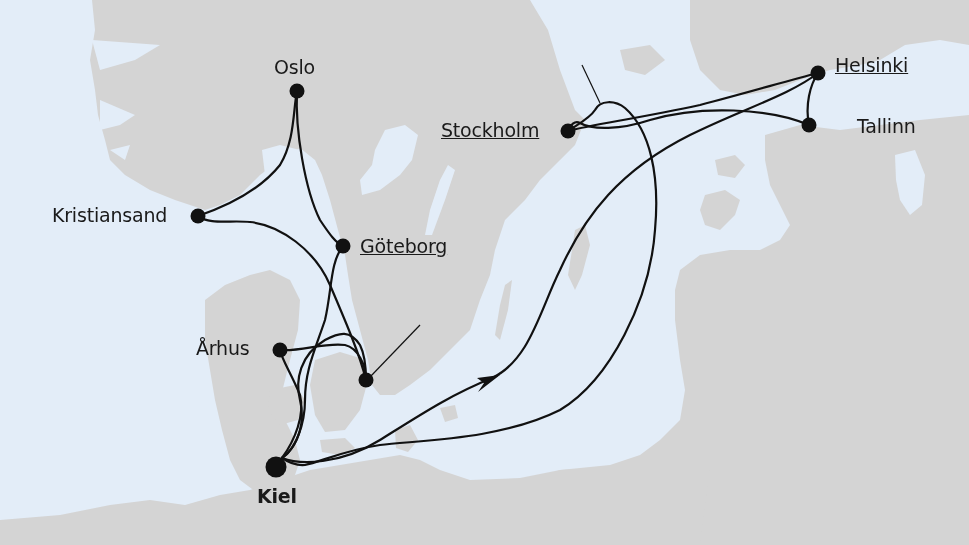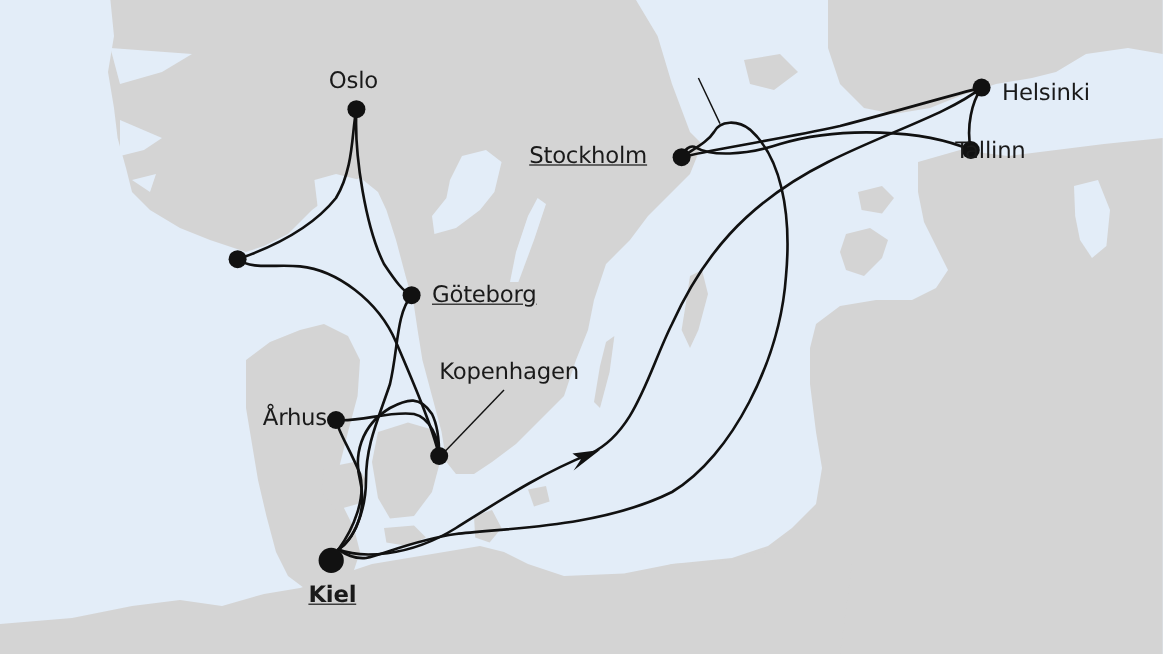--- a/index.html
+++ b/index.html
@@ -1,20 +1,20 @@
 <!DOCTYPE html>
 <html><head>
 <meta charset="utf-8">
 <style>
   html, body { margin:0; padding:0; }
   body { width:969px; height:545px; overflow:hidden; background:#e3edf8; font-family:"DejaVu Sans", sans-serif; }
   #map { position:relative; width:771px; height:545px; }
   svg { position:absolute; left:0; top:0; }
   .label { position:absolute; font-size:19px; color:#1a1a1a; white-space:nowrap; line-height:1; letter-spacing:-0.2px; }
-  .label.bold { font-weight:bold;text-decoration:underline; }
+  .label.bold { font-weight:bold; }
 </style>
 </head>
 <body>
 
 <div id="map">
   <svg width="969" height="545" viewBox="0 0 969 545">
 
     <rect x="0" y="0" width="969" height="545" fill="#e3edf8"></rect>
 
     <path fill="#d4d4d4" d="M92,0 L480,0 L530,0 L548,30 L560,70 L575,110 L585,120 L575,145 L560,160 L540,180 L525,200 L505,220 L495,250 L490,275 L480,300 L470,330 L450,350 L430,370 L410,385 L395,395 L380,395 L372,385 L368,360 L360,330 L352,300 L348,275 L345,255 L338,230 L330,200 L322,175 L315,160 L300,148 L280,160 L260,175 L240,195 L220,205 L205,210 L175,200 L150,190 L125,175 L110,160 L105,140 L98,115 L95,90 L90,60 L95,30 Z"></path>
@@ -86,20 +86,20 @@
       <circle cx="343" cy="246" r="7.5"></circle>
       <circle cx="280" cy="350" r="7.5"></circle>
       <circle cx="366" cy="380" r="7.5"></circle>
       <circle cx="568" cy="131" r="7.5"></circle>
       <circle cx="818" cy="73" r="7.5"></circle>
       <circle cx="809" cy="125" r="7.5"></circle>
     </g>
   </svg>
 
   <div class="label" style="left:274px;top:58px;">Oslo</div>
+  <div class="label" style="left:52px;top:206px;">Kristiansand</div>
   <div class="label" style="left:360px;top:237px;text-decoration:underline;">Göteborg</div>
-  <div class="label" style="left:366px;top:301px;">Kopenhagen</div>
-  <div class="label" style="left:219px;top:339px;">Århus</div>
+  <div class="label" style="left:196px;top:339px;">Århus</div>
   <div class="label bold" style="left:257px;top:487px;">Kiel</div>
   <div class="label" style="left:441px;top:121px;text-decoration:underline;">Stockholm</div>
-  <div class="label" style="left:835px;top:68px;">Helsinki</div>
-  <div class="label" style="left:796px;top:117px;">Tallinn</div>
+  <div class="label" style="left:835px;top:56px;text-decoration:underline;">Helsinki</div>
+  <div class="label" style="left:857px;top:117px;">Tallinn</div>
 </div>
 
 </body></html>

